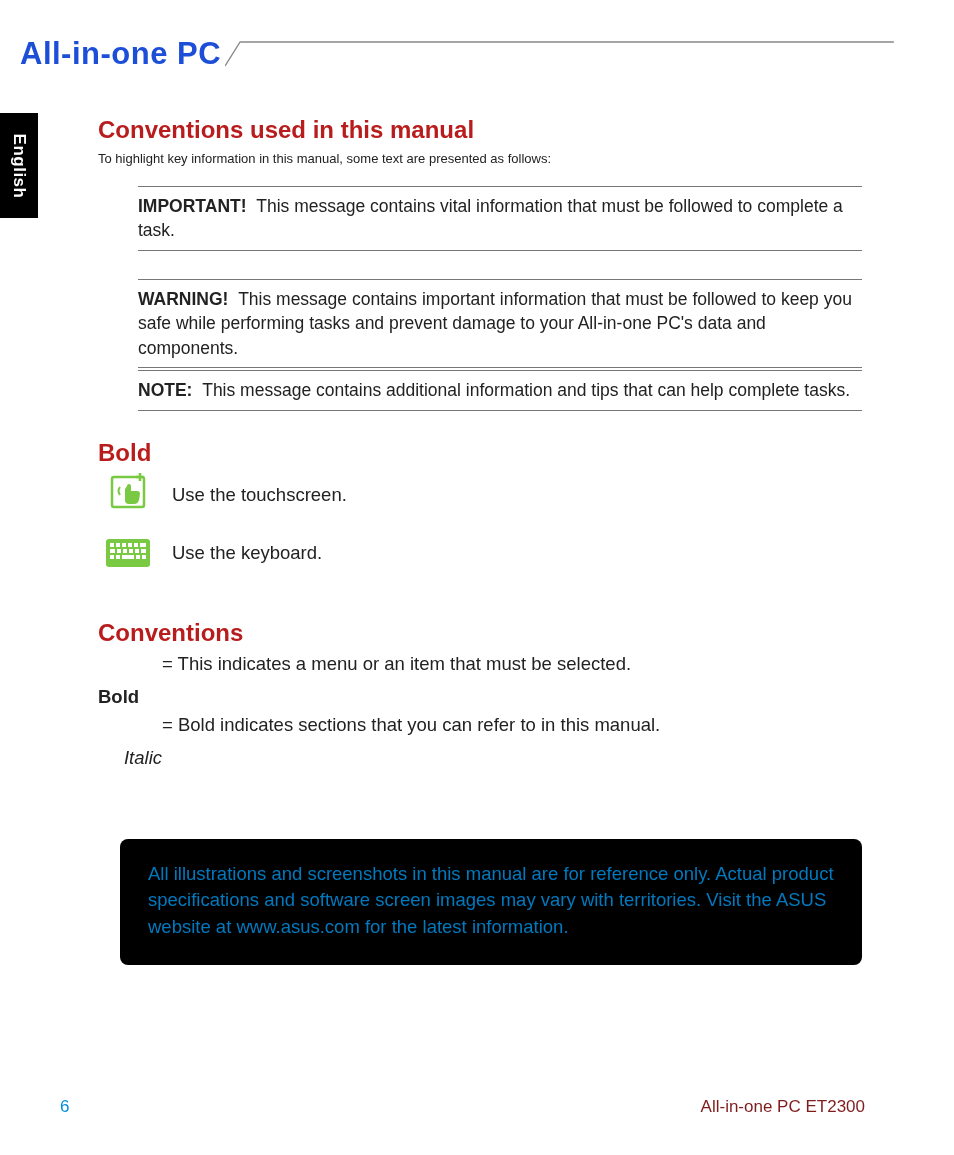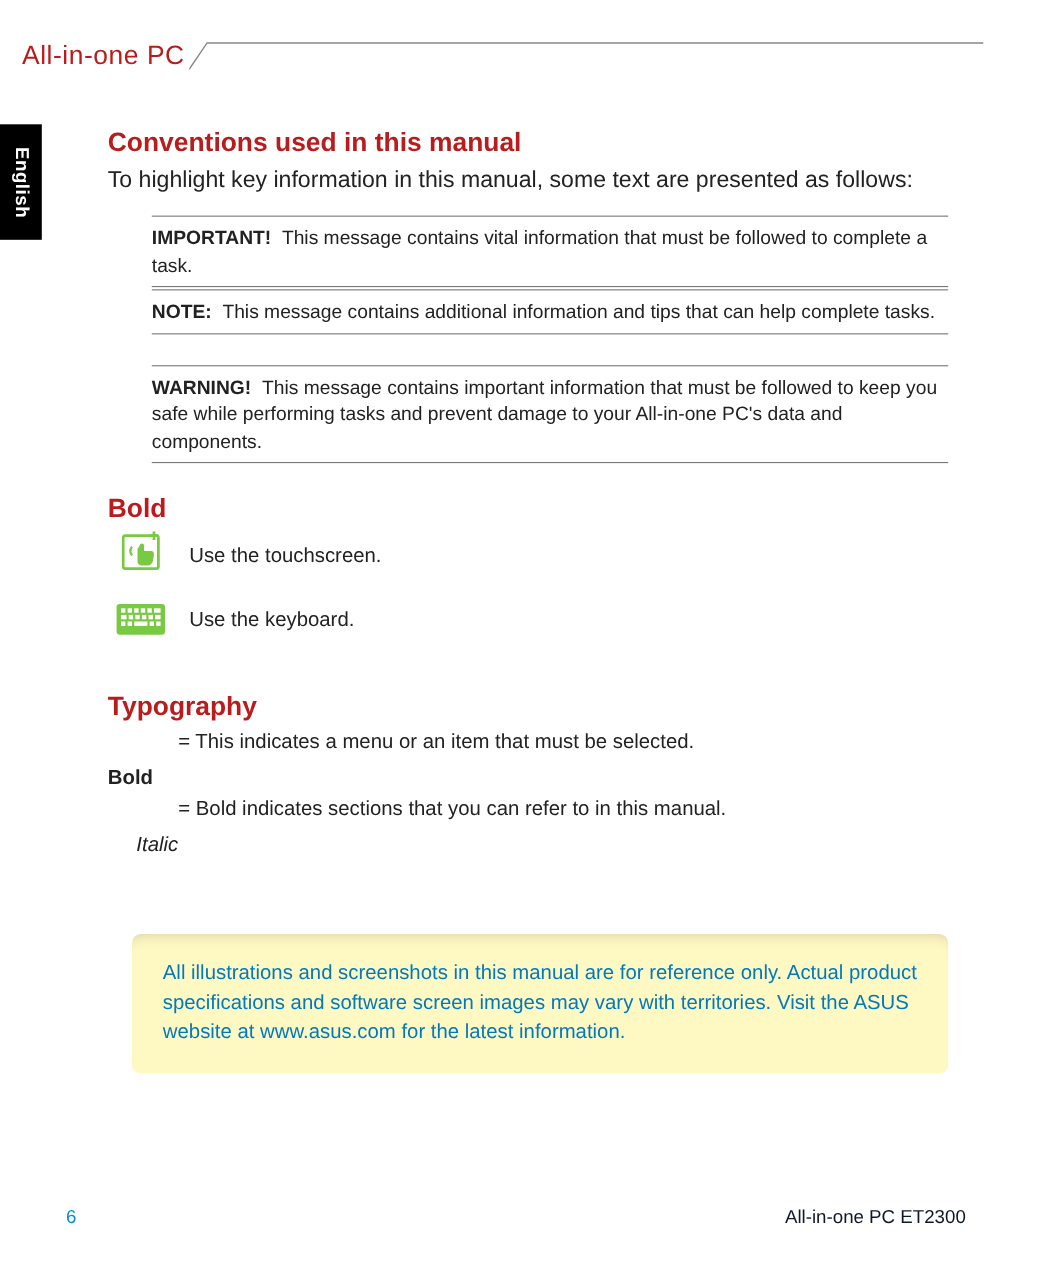--- a/index.html
+++ b/index.html
@@ -14,23 +14,23 @@
   }
   .header {
     position: absolute;
     top: 36px;
     left: 20px;
     right: 60px;
     display: flex;
     align-items: center;
   }
   .header-title {
-    font-size: 24px;
-    font-weight: 400;
-    color: #b91c1c;
+    font-size: 31px;
+    font-weight: 700;
+    color: #1d4ed8;
     letter-spacing: 0.5px;
     white-space: nowrap;
     padding-right: 4px;
   }
   .header-line-wrap {
     flex: 1;
     height: 30px;
     position: relative;
   }
   .header-line-wrap svg { width: 100%; height: 100%; display: block; }
@@ -59,21 +59,21 @@
     right: 92px;
     top: 116px;
   }
   h2 {
     color: #b91c1c;
     font-size: 24px;
     font-weight: 700;
     margin-bottom: 6px;
   }
   .para {
-    font-size: 21px;
+    font-size: 13px;
     line-height: 1.35;
     color: #222;
     margin-bottom: 18px;
   }
   .callout-box {
     margin-left: 40px;
     border-top: 1px solid #777;
     border-bottom: 1px solid #777;
     padding: 7px 0;
     margin-bottom: 2px;
@@ -102,40 +102,40 @@
     display: flex;
     font-size: 18.5px;
     margin-bottom: 6px;
   }
   .typo-term { width: 64px; margin-top: 33px; }
   .typo-term.bold { font-weight: 700; }
   .typo-term.italic { font-style: italic; text-align: right; }
   .note-blue {
     margin-top: 70px;
     margin-left: 22px;
-    background: #fef9c3;
+    background: #000000;
     border-radius: 8px;
     padding: 22px 28px 24px 28px;
     color: #0079bf;
     font-size: 18.5px;
     line-height: 1.45;
     box-shadow: inset 0 12px 14px -12px rgba(0,0,0,0.18);
   }
   .footer-left {
     position: absolute;
     bottom: 38px;
     left: 60px;
     color: #0090d9;
     font-size: 17px;
   }
   .footer-right {
     position: absolute;
     bottom: 38px;
-    right: 76px;
-    color: #0f172a;
+    right: 89px;
+    color: #7f1d1d;
     font-size: 17px;
   }
 </style>
 </head>
 <body>
 
 <div class="header">
   <div class="header-title">All-in-one PC</div>
   <div class="header-line-wrap">
     <svg viewBox="0 0 800 30" preserveAspectRatio="none">
@@ -150,26 +150,26 @@
 
 <div class="content">
 
   <h2>Conventions used in this manual</h2>
   <p class="para">To highlight key information in this manual, some text are presented as follows:</p>
 
   <div class="callout-box">
     <span class="lead">IMPORTANT!</span>&nbsp;&nbsp;<span>This message contains vital information that must be followed to complete a task.</span>
   </div>
 
+  <div class="callout-box" style="margin-top:28px;">
+    <span class="lead">WARNING!</span>&nbsp;&nbsp;<span>This message contains important information that must be followed to keep you safe while performing tasks and prevent damage to your All-in-one PC's data and components.</span>
+  </div>
+
   <div class="callout-box">
     <span class="lead">NOTE:</span>&nbsp;&nbsp;<span>This message contains additional information and tips that can help complete tasks.</span>
-  </div>
-
-  <div class="callout-box" style="margin-top:28px;">
-    <span class="lead">WARNING!</span>&nbsp;&nbsp;<span>This message contains important information that must be followed to keep you safe while performing tasks and prevent damage to your All-in-one PC's data and components.</span>
   </div>
 
   <div class="sect-icons">
     <h2>Bold</h2>
 
     <div class="icon-row">
       <div class="icon-box">
         <svg width="44" height="44" viewBox="0 0 44 44">
           <rect x="6" y="4" width="32" height="30" rx="2" fill="none" stroke="#7ac943" stroke-width="2.5"></rect>
           <line x1="30" y1="4" x2="38" y2="4" stroke="#7ac943" stroke-width="2.5"></line>
@@ -204,21 +204,21 @@
               <rect x="31" y="17" width="4" height="4"></rect>
               <rect x="37" y="17" width="4" height="4"></rect>
           </g>
         </svg>
       </div>
       <span class="icon-label">Use the keyboard.</span>
     </div>
   </div>
 
   <div class="typo-sect">
-    <h2>Typography</h2>
+    <h2>Conventions</h2>
     <div class="typo-row">
       <div class="typo-term bold">Bold</div>
       <div>= This indicates a menu or an item that must be selected.</div>
     </div>
     <div class="typo-row">
       <div class="typo-term italic">Italic</div>
       <div>= Bold indicates sections that you can refer to in this manual.</div>
     </div>
   </div>
 

